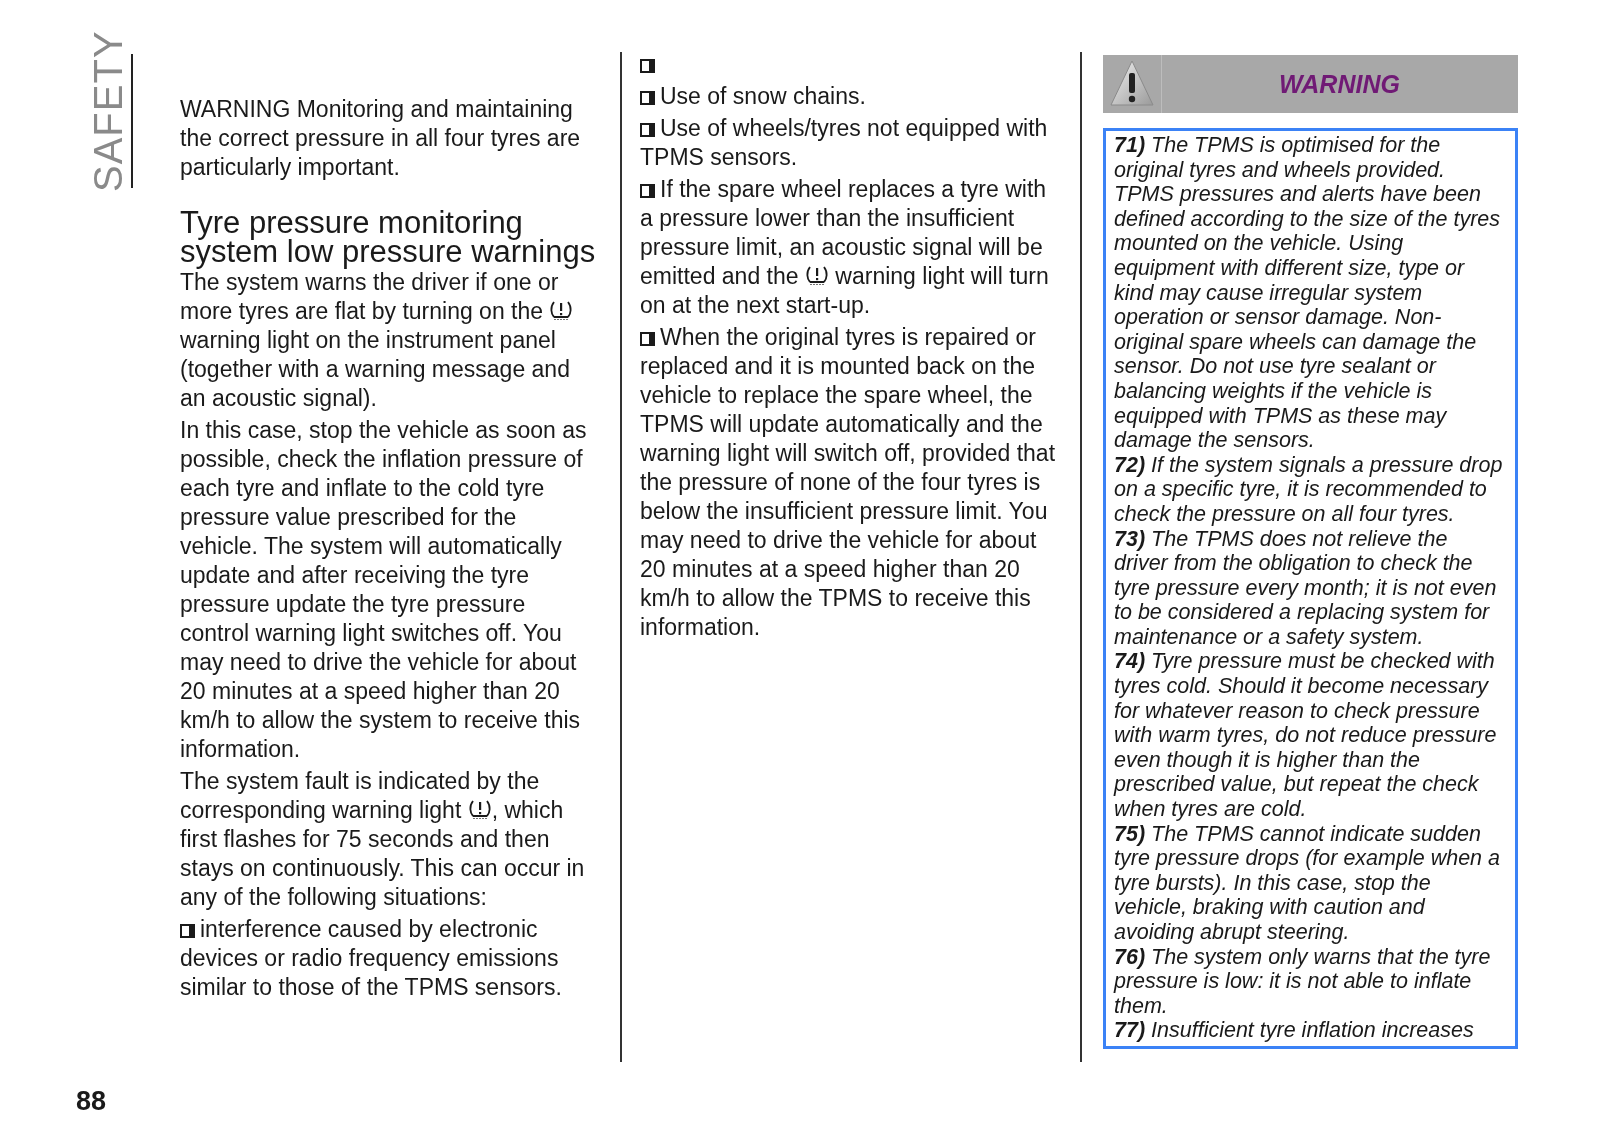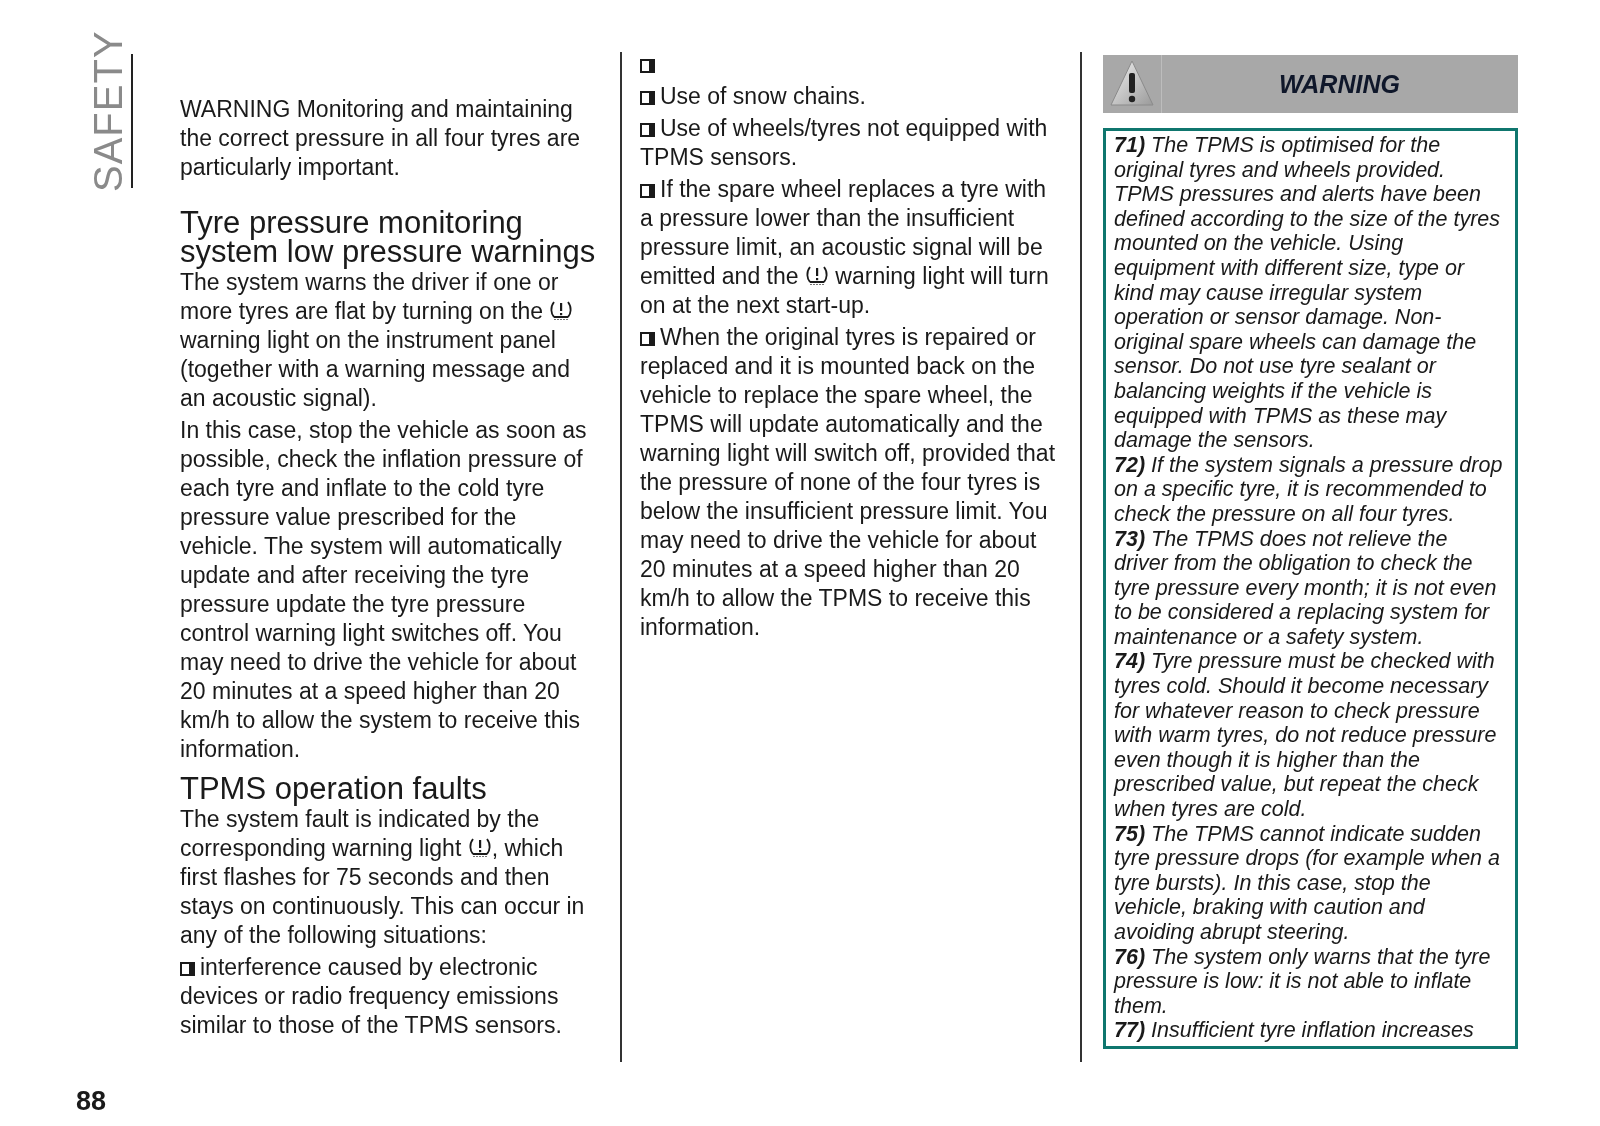--- a/index.html
+++ b/index.html
@@ -18,23 +18,23 @@
   .col h3 { font-size:31px; font-weight:normal; margin:26px 0 2px 0; line-height:29px; }
   .col h3.tight { margin-top:10px; }
   .bullet { display:inline-block; width:14px; height:14px; border:2.5px solid #1a1a1a;
             box-sizing:border-box; margin-right:6px; vertical-align:-1px; position:relative; }
   .bullet::after { content:""; position:absolute; right:-2.5px; top:-2.5px; width:6px; height:14px; background:#1a1a1a; }
   .tpms-icon { display:inline-block; width:24px; height:24px; vertical-align:-3px; }
   .page-num { position:absolute; left:76px; top:1086px; font-size:27px; font-weight:900; color:#1a1a1a; }
   .warn-head { position:absolute; left:1103px; top:55px; width:415px; height:58px; background:#a8a8a8; }
   .warn-head .icon-cell { position:absolute; left:0; top:0; width:58px; height:58px; border-right:1px solid #bdbdbd; }
   .warn-head .title { position:absolute; left:58px; right:0; top:0; height:58px; line-height:58px;
-                      text-align:center; color:#0f172a; font-weight:bold; font-style:italic; font-size:25px; }
+                      text-align:center; color:#701a75; font-weight:bold; font-style:italic; font-size:25px; }
   .warn-box { position:absolute; left:1103px; top:128px; width:415px; height:921px;
-              border:3px solid #0f766e; box-sizing:border-box; padding:2px 8px 0 8px; overflow:hidden;
+              border:3px solid #3b82f6; box-sizing:border-box; padding:2px 8px 0 8px; overflow:hidden;
               font-size:21.5px; line-height:24.6px; font-style:italic; }
   .warn-box p { margin:0; }
   .warn-box b { font-style:italic; }
 </style>
 </head>
 <body>
 
 <div class="side-tab">
   <div class="label">SAFETY</div>
 </div>
@@ -43,21 +43,20 @@
 <div class="col col1">
   <p>WARNING Monitoring and maintaining the correct pressure in all four tyres are particularly important.</p>
   <h3>Tyre pressure monitoring system low pressure warnings</h3>
   <p><span>The system warns the driver if one or more tyres are flat by turning on the </span><svg class="tpms-icon" viewBox="0 0 24 24">
         <path d="M5 4 C1 9 2 16 5 19 M19 4 C23 9 22 16 19 19 M5 19 L19 19" fill="none" stroke="#1a1a1a" stroke-width="1.8"></path>
         <rect x="11" y="5" width="2.2" height="8" fill="#1a1a1a"></rect>
         <rect x="11" y="15" width="2.2" height="2.2" fill="#1a1a1a"></rect>
         <path d="M6 21 L6 22 M9 21 L9 22 M12 21 L12 22 M15 21 L15 22 M18 21 L18 22" stroke="#1a1a1a" stroke-width="1.2"></path>
       </svg><span> warning light on the instrument panel (together with a warning message and an acoustic signal).</span></p>
   <p>In this case, stop the vehicle as soon as possible, check the inflation pressure of each tyre and inflate to the cold tyre pressure value prescribed for the vehicle. The system will automatically update and after receiving the tyre pressure update the tyre pressure control warning light switches off. You may need to drive the vehicle for about 20 minutes at a speed higher than 20 km/h to allow the system to receive this information.</p>
-  <h3 class="tight">TPMS operation faults</h3>
   <p><span>The system fault is indicated by the corresponding warning light </span><svg class="tpms-icon" viewBox="0 0 24 24">
         <path d="M5 4 C1 9 2 16 5 19 M19 4 C23 9 22 16 19 19 M5 19 L19 19" fill="none" stroke="#1a1a1a" stroke-width="1.8"></path>
         <rect x="11" y="5" width="2.2" height="8" fill="#1a1a1a"></rect>
         <rect x="11" y="15" width="2.2" height="2.2" fill="#1a1a1a"></rect>
         <path d="M6 21 L6 22 M9 21 L9 22 M12 21 L12 22 M15 21 L15 22 M18 21 L18 22" stroke="#1a1a1a" stroke-width="1.2"></path>
       </svg><span>, which first flashes for 75 seconds and then stays on continuously. This can occur in any of the following situations:</span></p>
   <p><span class="bullet"></span><span>interference caused by electronic devices or radio frequency emissions similar to those of the TPMS sensors.</span></p>
 </div>
 
 <div class="col-divider" style="left:620px;"></div>

